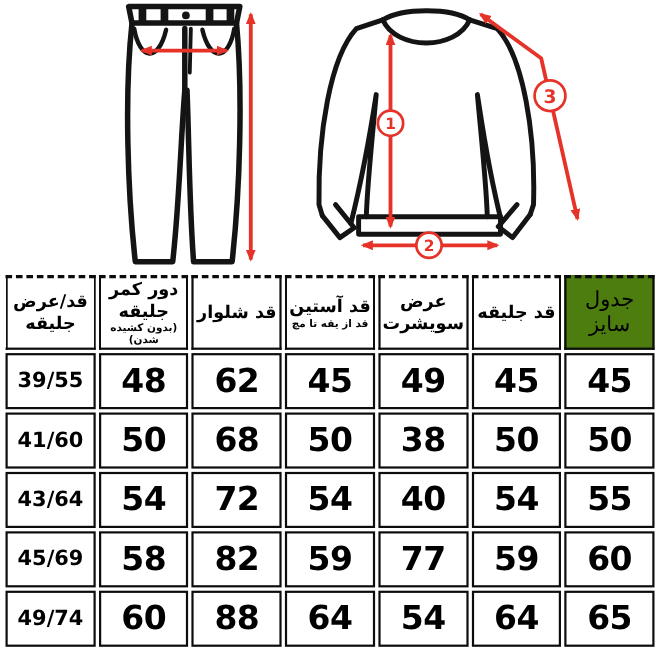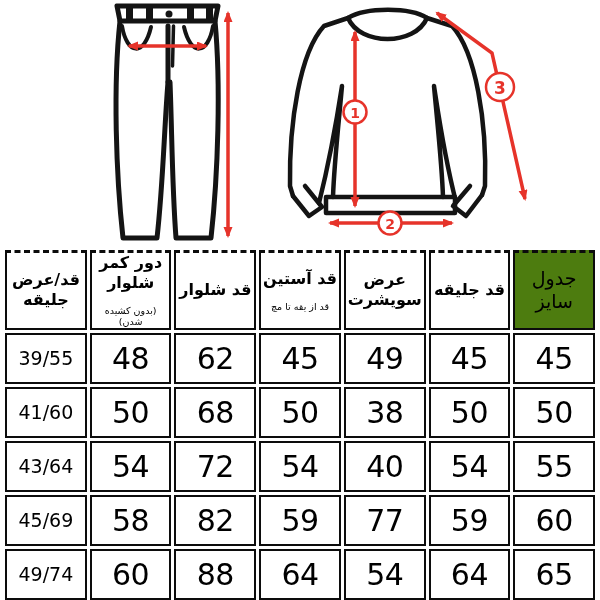--- a/index.html
+++ b/index.html
@@ -30,30 +30,29 @@
   .size-table th{
     border-top:3.5px dashed #0c0c0c;
     height:49px;
   }
   .size-table th .lbl{
     font-weight:700;
     font-size:16px;
     line-height:1.25;
   }
   .size-table th .sub{
-    font-weight:400;
+    font-weight:700;
     font-size:9.5px;
     line-height:1.2;
-    margin-top:12px;
   }
   .size-table th.accent{background:#4d7c0f;}
   .size-table th.accent .lbl{font-weight:400;font-size:19px;}
   .size-table td{
     height:47px;
-    font-weight:400;
+    font-weight:700;
     font-size:30px;
     letter-spacing:-0.5px;
   }
   .size-table td.vest{
     font-size:19px;
     letter-spacing:0;
   }
 </style>
 </head>
 <body>
@@ -129,21 +128,21 @@
         <div class="lbl">عرض سویشرت</div>
       </th>
       <th>
         <div class="lbl">قد آستین</div>
         <div class="sub">قد از یقه تا مچ</div>
       </th>
       <th>
         <div class="lbl">قد شلوار</div>
       </th>
       <th>
-        <div class="lbl">دور کمر شلوار</div>
+        <div class="lbl">دور کمر جلیقه</div>
         <div class="sub">(بدون کشیده شدن)</div>
       </th>
       <th>
         <div class="lbl">قد/عرض جلیقه</div>
       </th>
     </tr>
   </thead>
   <tbody>
     <tr>
       <td>45</td>

